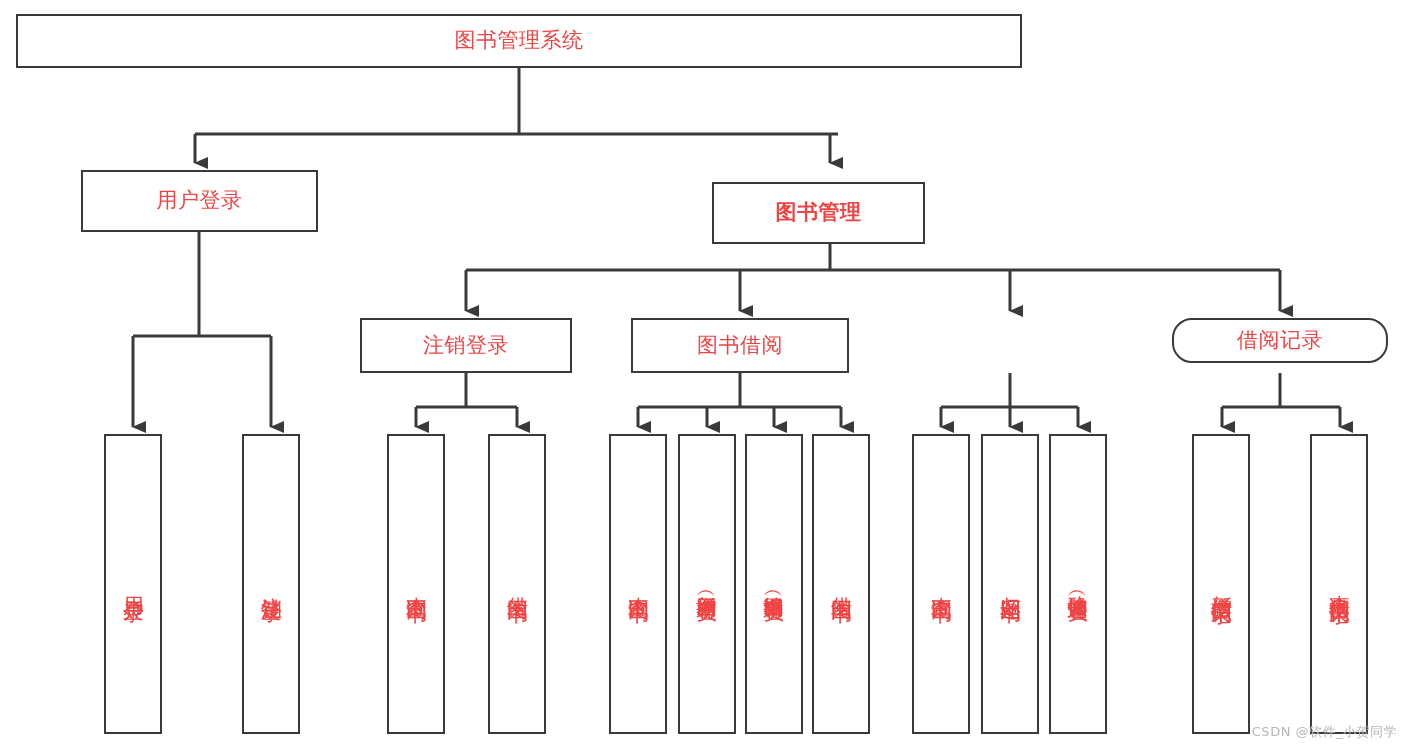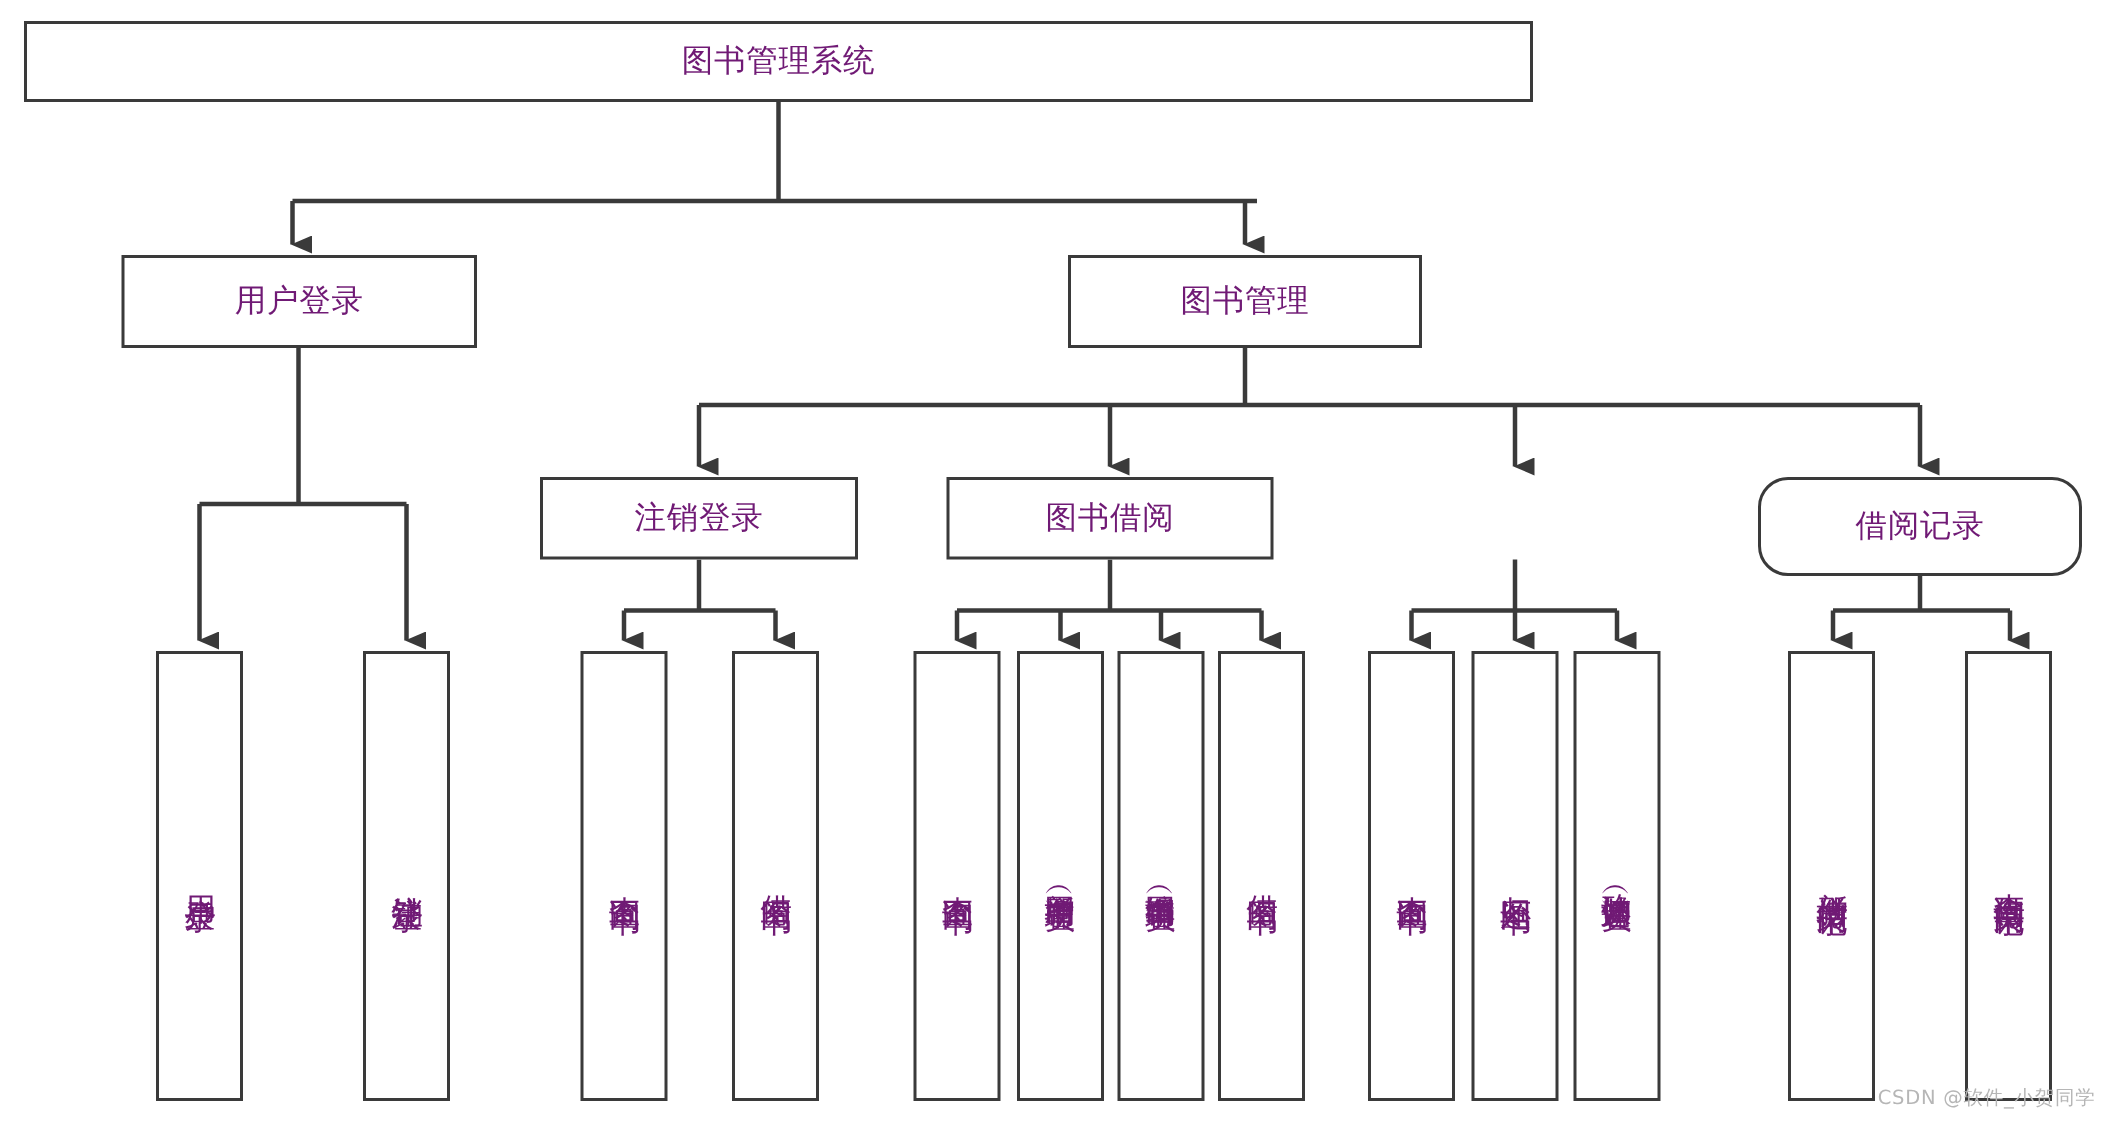--- a/index.html
+++ b/index.html
@@ -28,21 +28,21 @@
     position: absolute;
     box-sizing: border-box;
     background: #ffffff;
     border: 2px solid #3a3a3a;
     display: flex;
     align-items: center;
     justify-content: center;
     overflow: hidden;
   }
   .node .label {
-    color: #701a75;
+    color: #ef4444;
     font-size: 21px;
     line-height: 1.12;
     letter-spacing: 0.5px;
     white-space: nowrap;
     text-align: center;
   }
   .node.vertical .label {
     writing-mode: vertical-rl;
     text-orientation: upright;
     letter-spacing: 2px;
@@ -120,31 +120,31 @@
     </g>
   </svg>
 
   <div class="node" style="left:16px; top:14px; width:1006px; height:54px;">
     <span class="label">图书管理系统</span>
   </div>
 
   <div class="node" style="left:81px; top:170px; width:237px; height:62px;">
     <span class="label">用户登录</span>
   </div>
-  <div class="node" style="left:712px; top:170px; width:236px; height:62px;">
+  <div class="node" style="left:712px; top:182px; width:213px; height:62px;font-weight:bold;">
     <span class="label">图书管理</span>
   </div>
 
   <div class="node" style="left:360px; top:318px; width:212px; height:55px;">
     <span class="label">注销登录</span>
   </div>
   <div class="node" style="left:631px; top:318px; width:218px; height:55px;">
     <span class="label">图书借阅</span>
   </div>
-  <div class="node" style="left:1172px; top:318px; width:216px; height:66px;border-radius:20px;">
+  <div class="node" style="left:1172px; top:318px; width:216px; height:45px;border-radius:20px;">
     <span class="label">借阅记录</span>
   </div>
 
   <div class="node vertical" style="left:104px; top:434px; width:58px; height:300px;">
     <span class="label">用户登录</span>
   </div>
   <div class="node vertical" style="left:242px; top:434px; width:58px; height:300px;">
     <span class="label">注销登录</span>
   </div>
 

